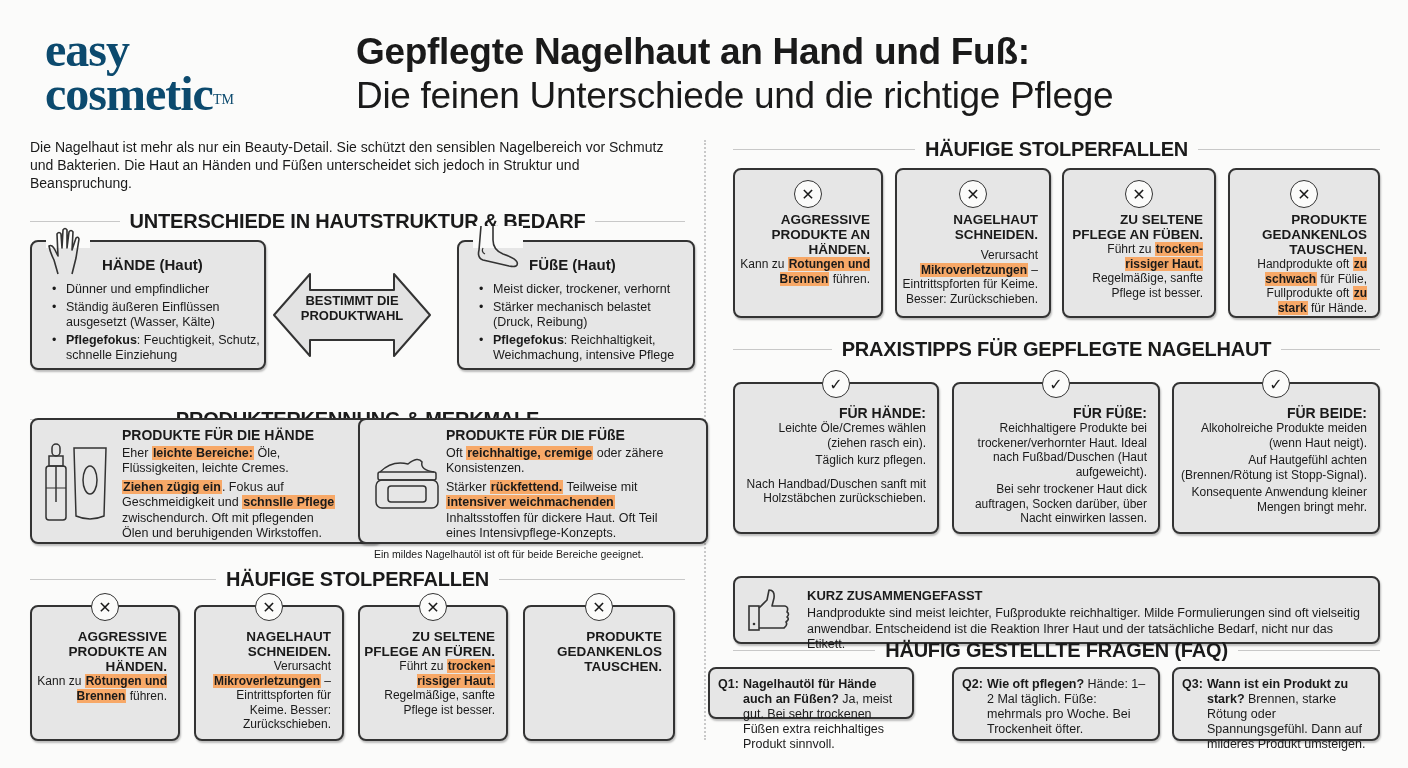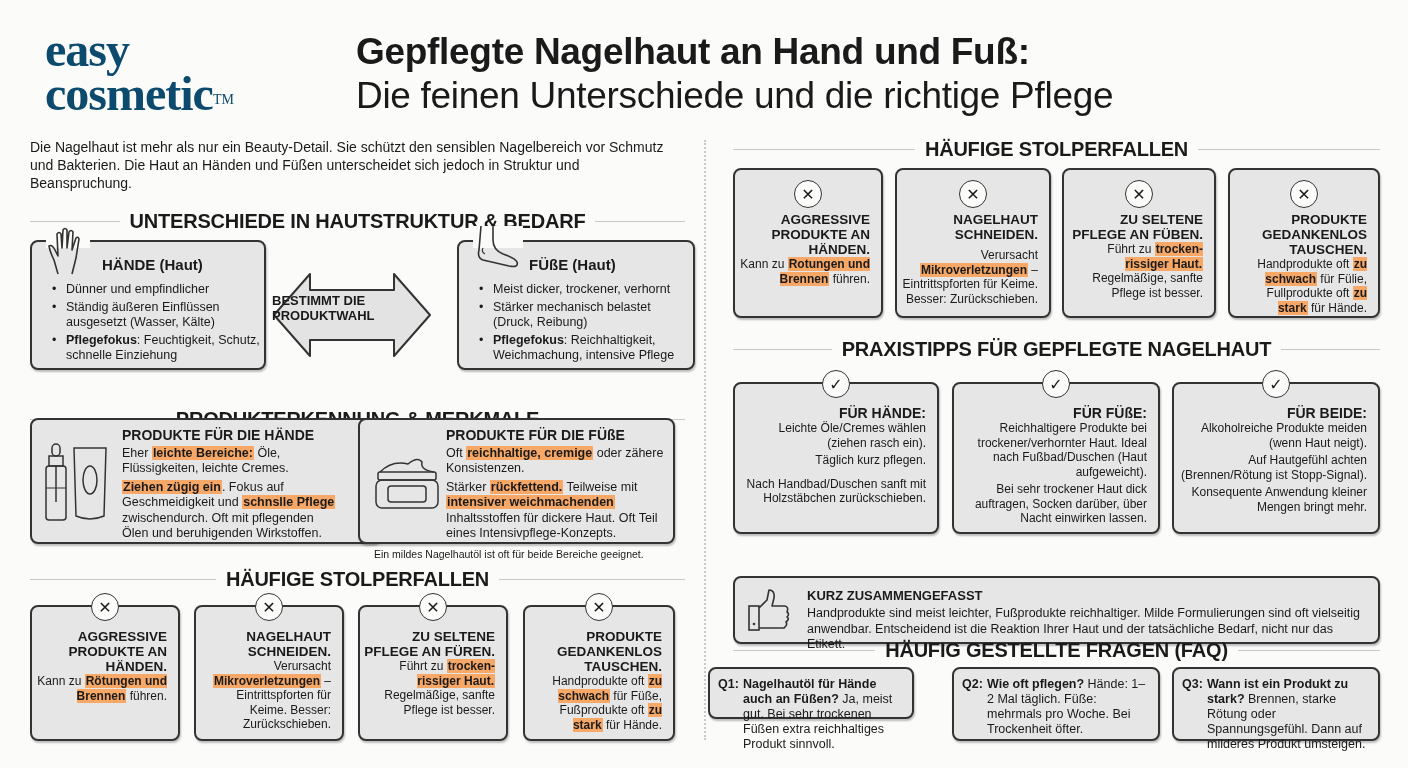--- a/index.html
+++ b/index.html
@@ -26,21 +26,21 @@
   .b { font-weight: 700; }
 
   
   .diff .head { position: absolute; left: 70px; top: 14px; font-weight: 700; font-size: 15px; }
   .diff ul { position: absolute; left: 20px; top: 40px; list-style: none; font-size: 12.5px; line-height: 15px; }
   .diff li { position: relative; padding-left: 14px; margin-bottom: 3px; }
   .diff li::before { content: "•"; position: absolute; left: 0; }
   .iconbox { position: absolute; }
 
   .arrow { position: absolute; left: 272px; top: 270px; width: 160px; height: 90px; }
-  .arrow-text { position: absolute; left: 272px; top: 293px; width: 160px; font-weight: 700; font-size: 13px; line-height: 15px; }
+  .arrow-text { position: absolute; left: 272px; top: 293px; width: 160px; text-align: center; font-weight: 700; font-size: 13px; line-height: 15px; }
 
   .prod .head { font-weight: 700; font-size: 14px; margin-bottom: 2px; }
   .prod .txt { position: absolute; font-size: 12.5px; line-height: 15.5px; }
   .prod p { margin-bottom: 3px; }
   .note { position: absolute; left: 374px; top: 548px; font-size: 10.5px; }
 
   .card .circ { position: absolute; top: -14px; left: 50%; transform: translateX(-50%); width: 28px; height: 28px; border-radius: 50%; background: #fbfbfa; border: 1.8px solid #333; display: flex; align-items: center; justify-content: center; font-size: 16px; }
   .card .ct { position: absolute; left: 4px; right: 11px; text-align: right; }
   .card .ch { font-weight: 700; font-size: 13.5px; line-height: 15px; }
   .card .cb { font-size: 12px; line-height: 14.5px; }
@@ -128,21 +128,21 @@
     <path d="M30 6 L62 6 L60 74 Q46 80 32 74 Z" fill="none" stroke="#333" stroke-width="1.5"></path>
     <ellipse cx="46" cy="38" rx="7" ry="14" fill="none" stroke="#333" stroke-width="1.5"></ellipse>
   </svg>
   <div class="txt" style="left:90px; top:8px; width:215px;">
     <div class="head">PRODUKTE FÜR DIE HÄNDE</div>
     <p><span>Eher </span><span class="hl">leichte Bereiche:</span><span> Öle, Flüssigkeiten, leichte Cremes.</span></p>
     <p><span class="hl">Ziehen zügig ein</span><span>. Fokus auf Geschmeidigkeit und </span><span class="hl">schnslle Pflege</span><span> zwischendurch. Oft mit pflegenden Ölen und beruhigenden Wirkstoffen.</span></p>
   </div>
 </div>
 
-<div class="box prod" style="left:358px; top:418px; width:317px; height:126px;">
+<div class="box prod" style="left:358px; top:418px; width:350px; height:126px;">
   <svg style="position:absolute; left:14px; top:34px;" width="66" height="56" viewBox="0 0 66 56">
     <path d="M6 18 Q18 6 34 10 Q44 2 48 8 Q46 16 60 18" fill="none" stroke="#333" stroke-width="1.5"></path>
     <rect x="4" y="18" width="58" height="8" rx="2" fill="none" stroke="#333" stroke-width="1.5"></rect>
     <rect x="2" y="26" width="62" height="28" rx="6" fill="none" stroke="#333" stroke-width="1.5"></rect>
     <rect x="14" y="32" width="38" height="16" rx="3" fill="none" stroke="#333" stroke-width="1.5"></rect>
   </svg>
   <div class="txt" style="left:86px; top:8px; width:222px;">
     <div class="head">PRODUKTE FÜR DIE FÜßE</div>
     <p><span>Oft </span><span class="hl">reichhaltige, cremige</span><span> oder zähere Konsistenzen.</span></p>
     <p><span>Stärker </span><span class="hl">rückfettend.</span><span> Teilweise mit </span><span class="hl">intensiver weichmachenden</span><span> Inhaltsstoffen für dickere Haut. Oft Teil eines Intensivpflege-Konzepts.</span></p>
@@ -174,21 +174,20 @@
   <div class="circ">✕</div>
   <div class="ct" style="top:22px;">
     <div class="ch">ZU SELTENE PFLEGE AN FÜREN.</div>
     <div class="cb"><span>Führt zu </span><span class="hl">trocken-rissiger Haut.</span><span> Regelmäßige, sanfte Pflege ist besser.</span></div>
   </div>
 </div>
 <div class="box card" style="left:523px; top:605px; width:152px; height:136px;">
   <div class="circ">✕</div>
   <div class="ct" style="top:22px;">
     <div class="ch">PRODUKTE GEDANKENLOS TAUSCHEN.</div>
-    <div class="cb"><span>Handprodukte oft </span><span class="hl">zu schwach</span><span> für Füße, Fußprodukte oft </span><span class="hl">zu stark</span><span> für Hände.</span></div>
   </div>
 </div>
 
 <div class="sec-head" style="left:733px; top:138px; width:647px;">
   <div class="line"></div>
     <div class="txt">HÄUFIGE STOLPERFALLEN</div>
     <div class="line"></div>
 </div>
 
 <div class="box card card-r" style="left:733px; top:168px; width:150px; height:150px;">

